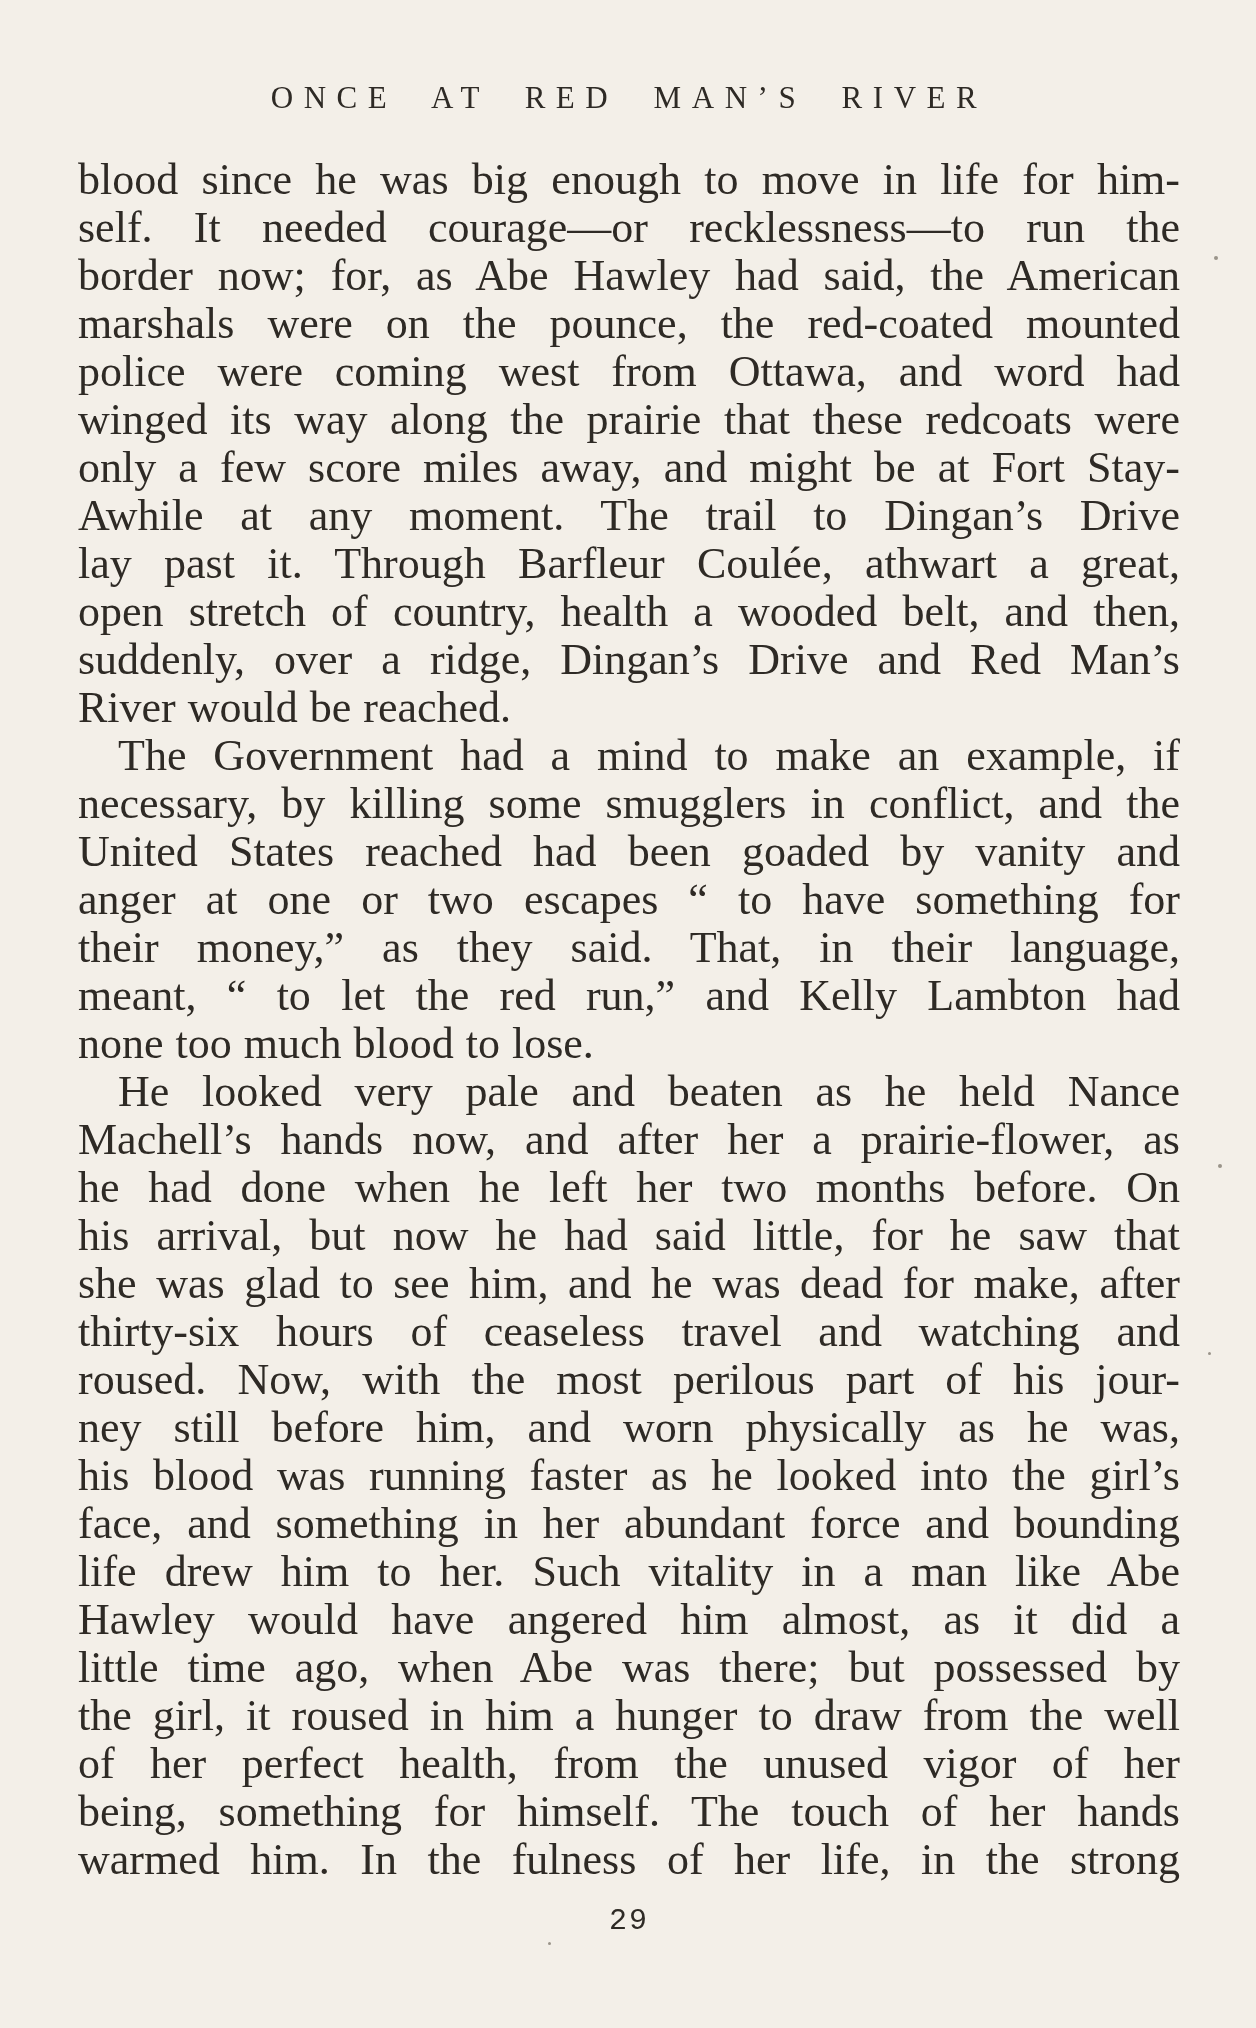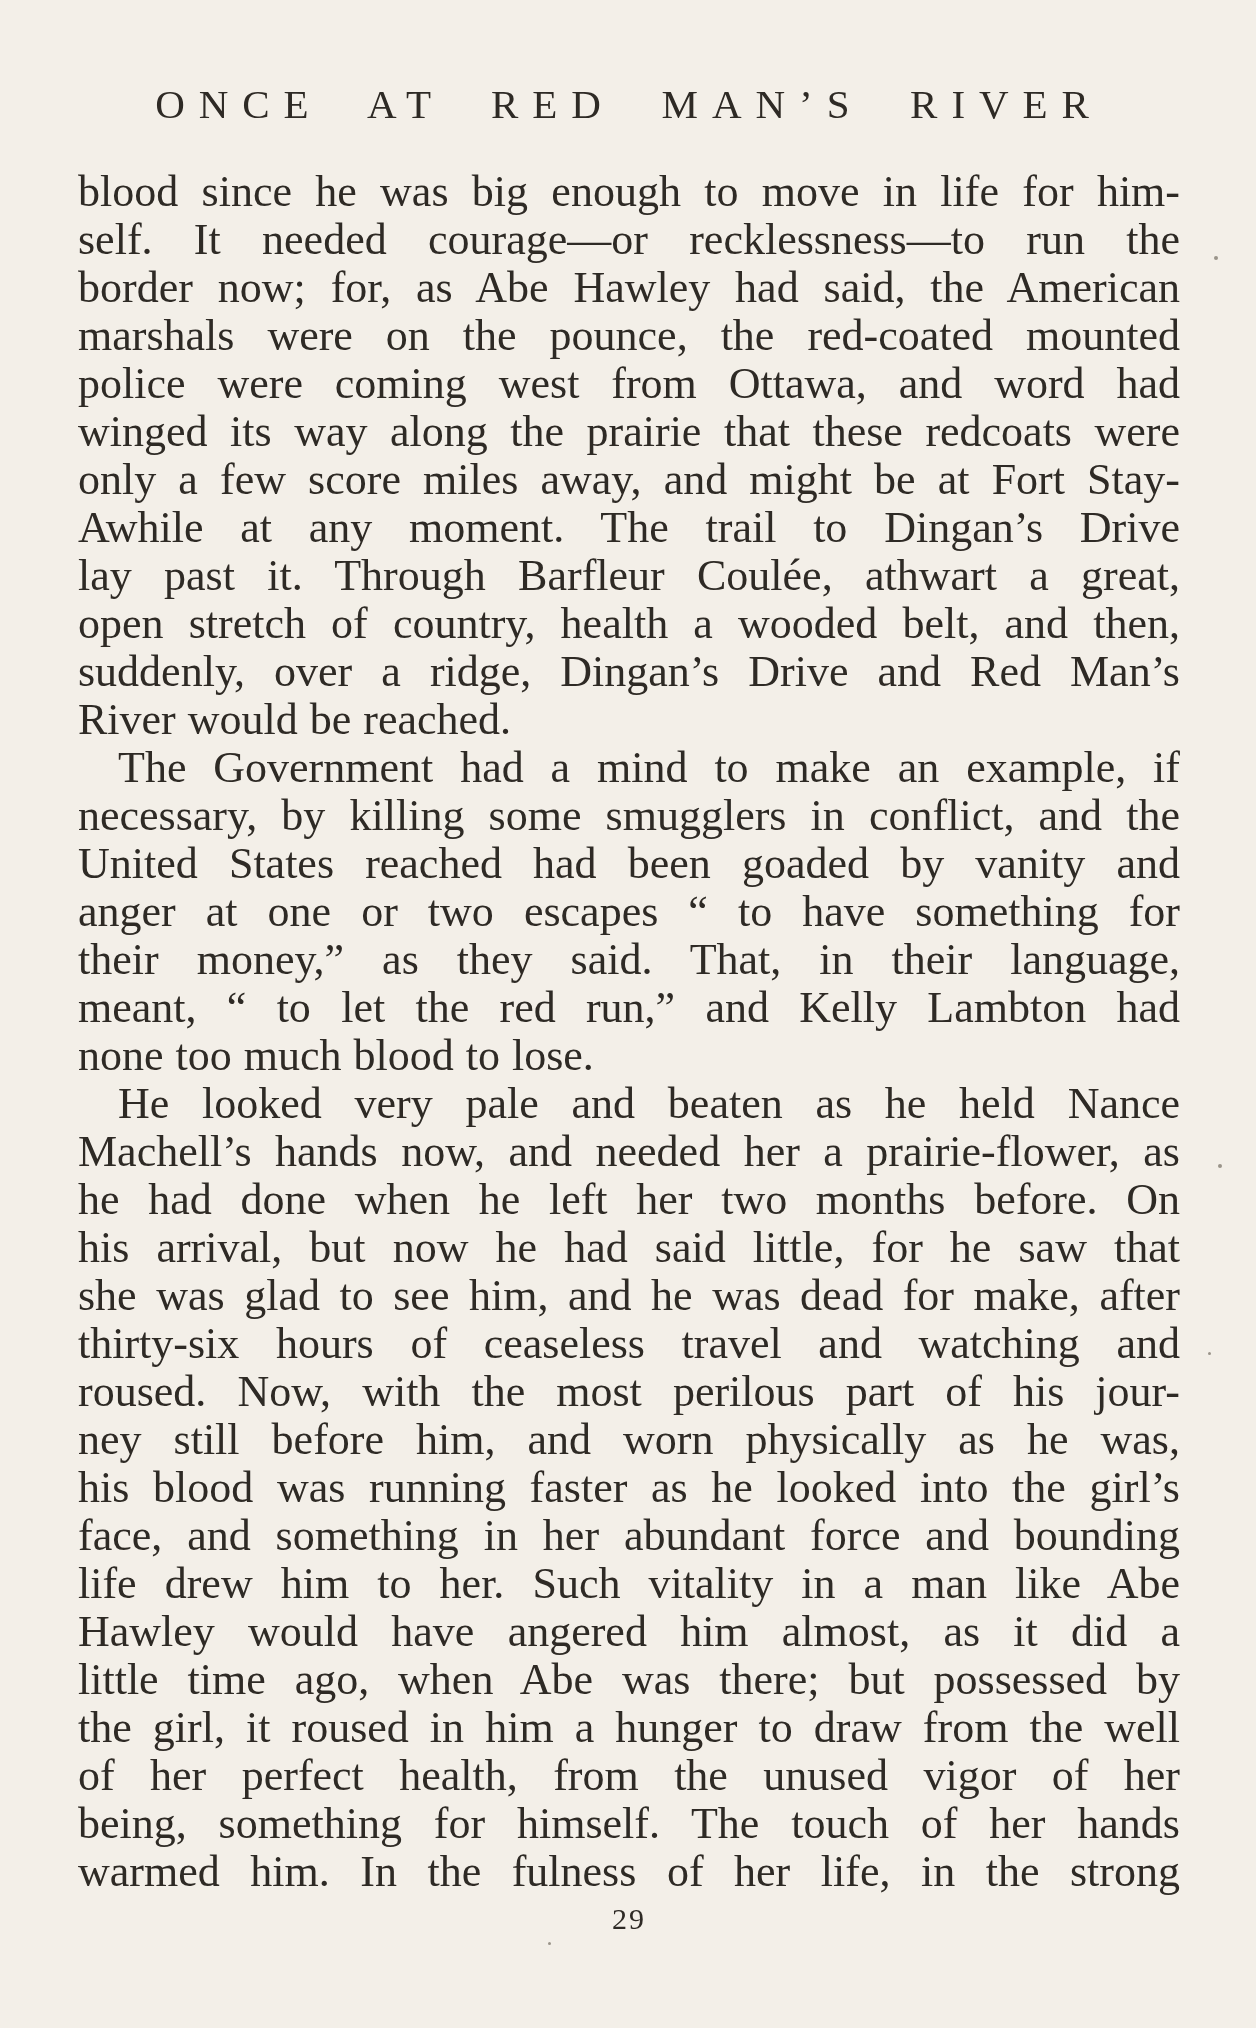--- a/index.html
+++ b/index.html
@@ -16,21 +16,21 @@
     overflow: hidden;
   }
   .page {
     position: absolute;
     left: 78px;
     top: 80px;
     width: 1102px;
   }
   .running-title {
     text-align: center;
-    font-size: 41px;
+    font-size: 31px;
     letter-spacing: 0.34em;
     word-spacing: 0.55em;
     margin-bottom: 40px;
     white-space: nowrap;
   }
   .text-body {
     font-size: 44px;
     line-height: 48px;
   }
   .paragraph {
@@ -43,22 +43,23 @@
   }
   .line.endline {
     text-align-last: left;
   }
   .line.indent {
     text-indent: 40px;
   }
   .page-number {
     text-align: center;
     font-size: 30px;
-    margin-top: 6px;
+    margin-top: 20px;
     letter-spacing: 2px;
+    font-family: Liberation Mono, monospace;
   }
   
   .speck {
     position: absolute;
     background: #9a948a;
     border-radius: 50%;
   }
   .s1 { left: 1214px; top: 256px;  width: 4px; height: 4px; }
   .s2 { left: 1218px; top: 1164px; width: 4px; height: 4px; }
   .s3 { left: 1208px; top: 1352px; width: 3px; height: 3px; }
@@ -89,21 +90,21 @@
         <div class="line indent">The Government had a mind to make an example, if</div>
         <div class="line">necessary, by killing some smugglers in conflict, and the</div>
         <div class="line">United States reached had been goaded by vanity and</div>
         <div class="line">anger at one or two escapes “ to have something for</div>
         <div class="line">their money,” as they said. That, in their language,</div>
         <div class="line">meant, “ to let the red run,” and Kelly Lambton had</div>
         <div class="line endline">none too much blood to lose.</div>
       </div>
       <div class="paragraph">
         <div class="line indent">He looked very pale and beaten as he held Nance</div>
-        <div class="line">Machell’s hands now, and needed her a prairie-flower, as</div>
+        <div class="line">Machell’s hands now, and after her a prairie-flower, as</div>
         <div class="line">he had done when he left her two months before. On</div>
         <div class="line">his arrival, but now he had said little, for he saw that</div>
         <div class="line">she was glad to see him, and he was dead for make, after</div>
         <div class="line">thirty-six hours of ceaseless travel and watching and</div>
         <div class="line">roused. Now, with the most perilous part of his jour-</div>
         <div class="line">ney still before him, and worn physically as he was,</div>
         <div class="line">his blood was running faster as he looked into the girl’s</div>
         <div class="line">face, and something in her abundant force and bounding</div>
         <div class="line">life drew him to her. Such vitality in a man like Abe</div>
         <div class="line">Hawley would have angered him almost, as it did a</div>

